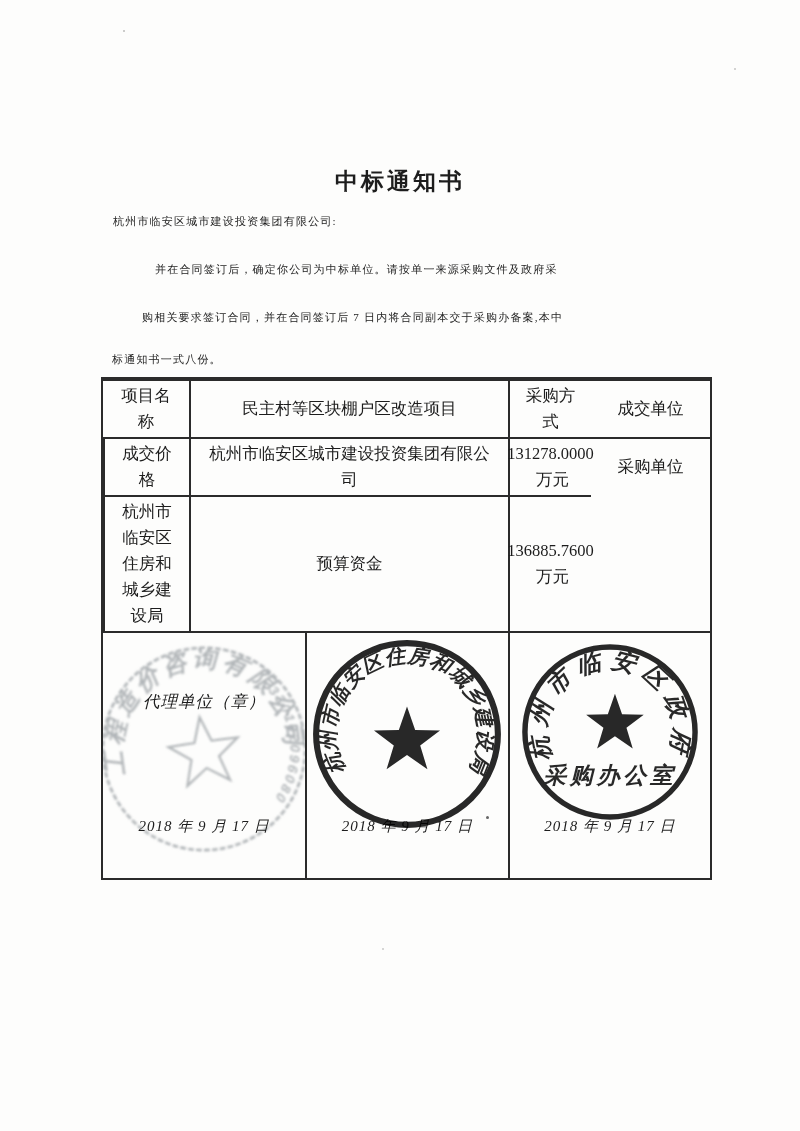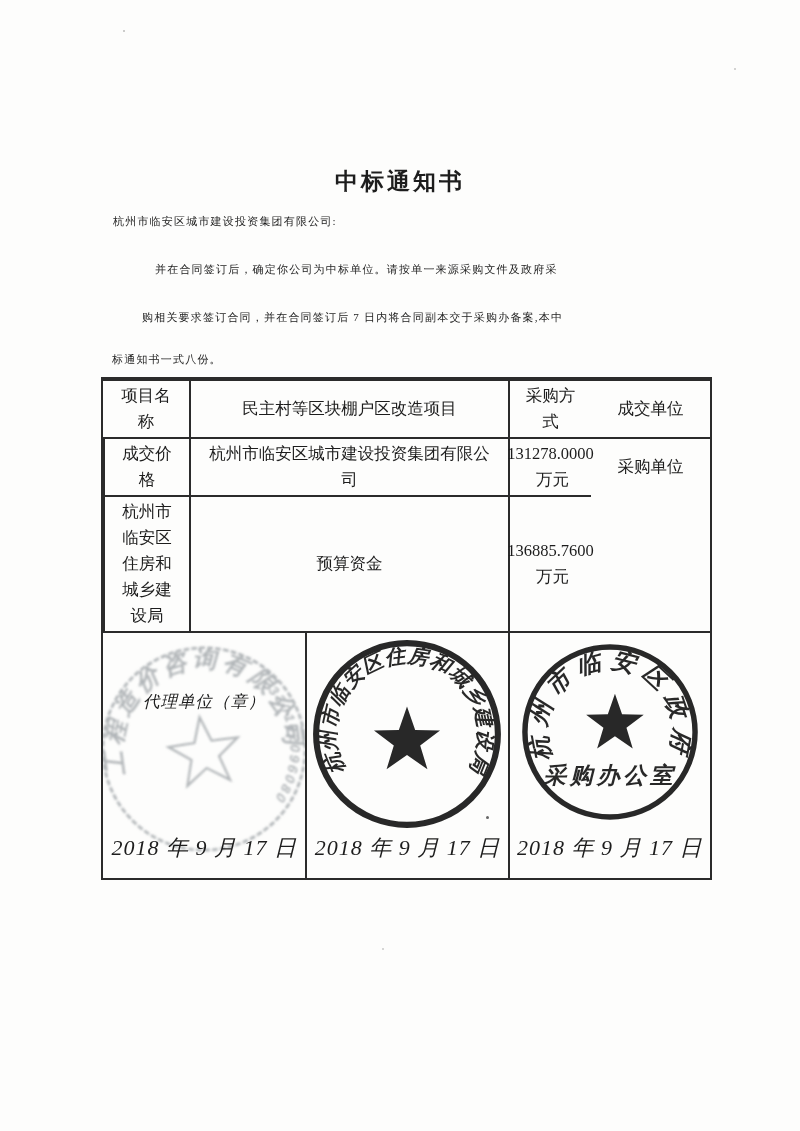--- a/index.html
+++ b/index.html
@@ -40,22 +40,22 @@
   .stamp-cell{
     position:relative;border-left:2px solid #2b2b2b;border-top:2px solid #2b2b2b;
     box-sizing:border-box;overflow:hidden;
   }
   .stamp-cell.first-col{border-left:none;}
   .stamp-label{
     position:absolute;left:0;top:58px;width:100%;text-align:center;
     font-size:16.5px;letter-spacing:1px;z-index:1;
   }
   .stamp-date{
-    position:absolute;left:0;top:200px;width:100%;text-align:center;
-    font-size:22px;letter-spacing:1px;z-index:1;
+    position:absolute;left:0;top:184px;width:100%;text-align:center;
+    font-size:15px;letter-spacing:1px;z-index:1;
   }
   svg.seal{position:absolute;z-index:2;mix-blend-mode:multiply;}
   svg.seal text{font-family:"Liberation Sans","DejaVu Sans",sans-serif;font-weight:bold;}
   .seal-faded{left:50%;top:8px;margin-left:-108px;color:#8e949a;opacity:.68;transform:rotate(-8deg);}
   .seal-bold-2{left:50%;top:4px;margin-left:-97px;color:#1c1c1c;opacity:.95;}
   .seal-bold-3{left:50%;top:8px;margin-left:-91px;color:#1c1c1c;opacity:.95;}
   .speck{position:absolute;border-radius:50%;z-index:0;}
 </style>
 </head>
 <body>

